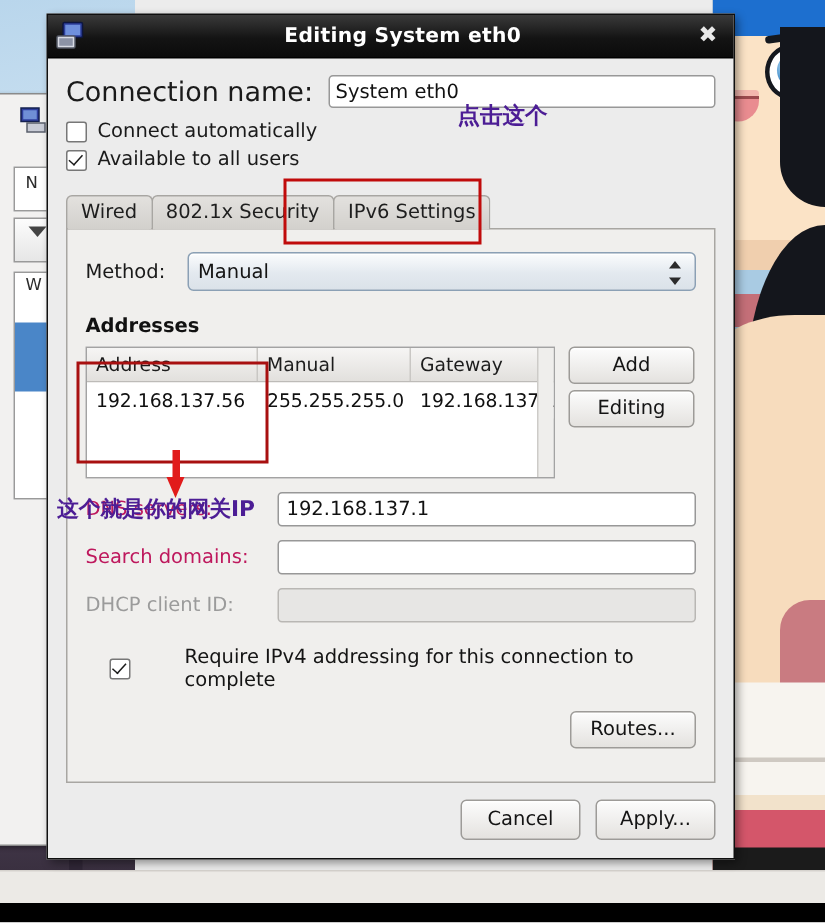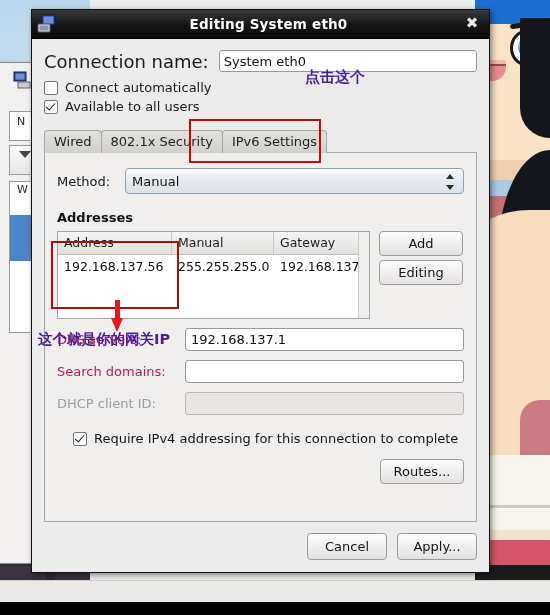--- a/index.html
+++ b/index.html
@@ -147,21 +147,21 @@
   .addr-btns .btn{width:82px;}
 
   .f-row{display:flex;align-items:center;margin-top:9px;}
   .f-row .lbl{font-size:13px;color:#be185d;width:128px;}
   .f-row .lbl.dim{color:#9b9b9b;}
   .f-row input{flex:1;height:23px;font-size:13px;padding:1px 5px;border:1px solid #989898;
     border-radius:3px;background:#fff;font-family:inherit;color:#111;box-sizing:border-box;}
   .f-row input:disabled{background:#e7e6e4;border-color:#b9b7b4;}
 
   .req-row{display:flex;align-items:center;margin-top:16px;margin-left:16px;
-    font-size:13px;color:#141414;}
+    font-size:13px;color:#141414;gap:29px;}
   .routes-wrap{display:flex;justify-content:flex-end;margin-top:13px;}
   .routes-wrap .btn{width:82px;}
 
   .dlg-footer{display:flex;justify-content:flex-end;gap:10px;padding:11px 12px 12px 0;flex:none;}
   .dlg-footer .btn{width:78px;padding:5px 0;}
 
   
   .ann{position:absolute;color:#4c1d95;font-weight:bold;pointer-events:none;z-index:20;}
   .ann-text-top{left:305px;top:68px;font-size:15px;font-family:"DejaVu Sans",sans-serif;}
   .ann-box-tab{position:absolute;left:189px;top:119px;width:128px;height:40px;

